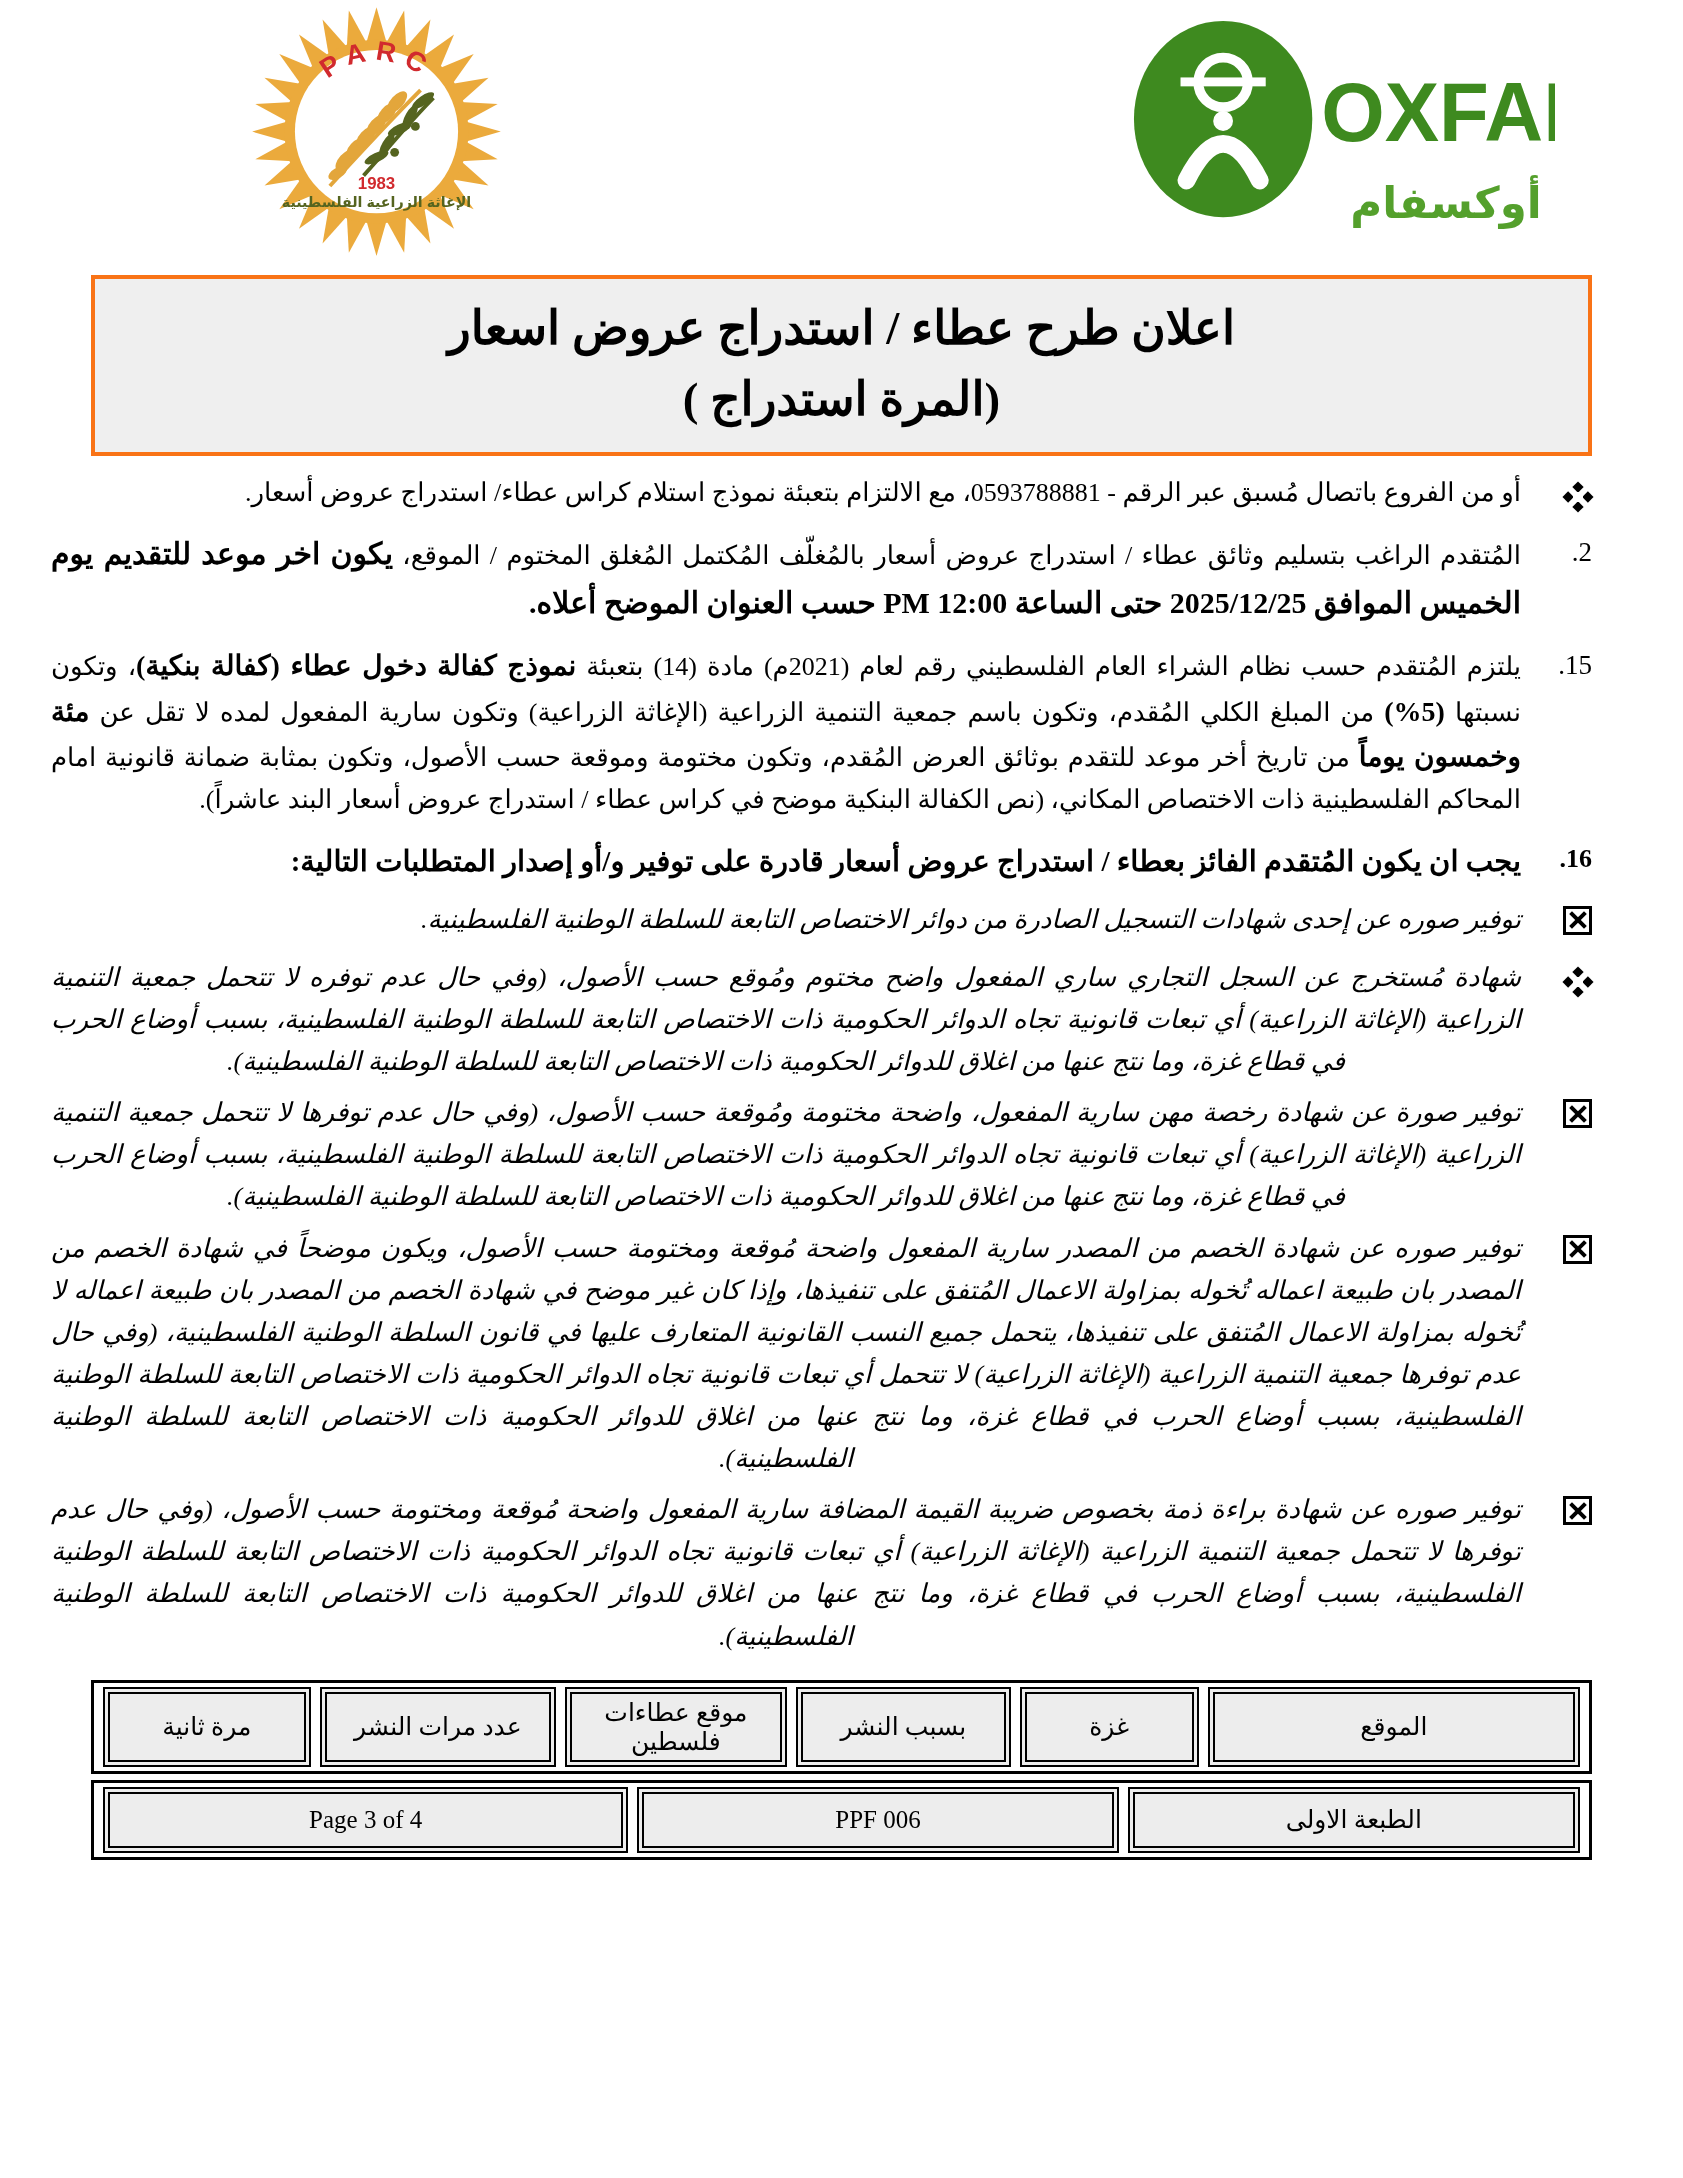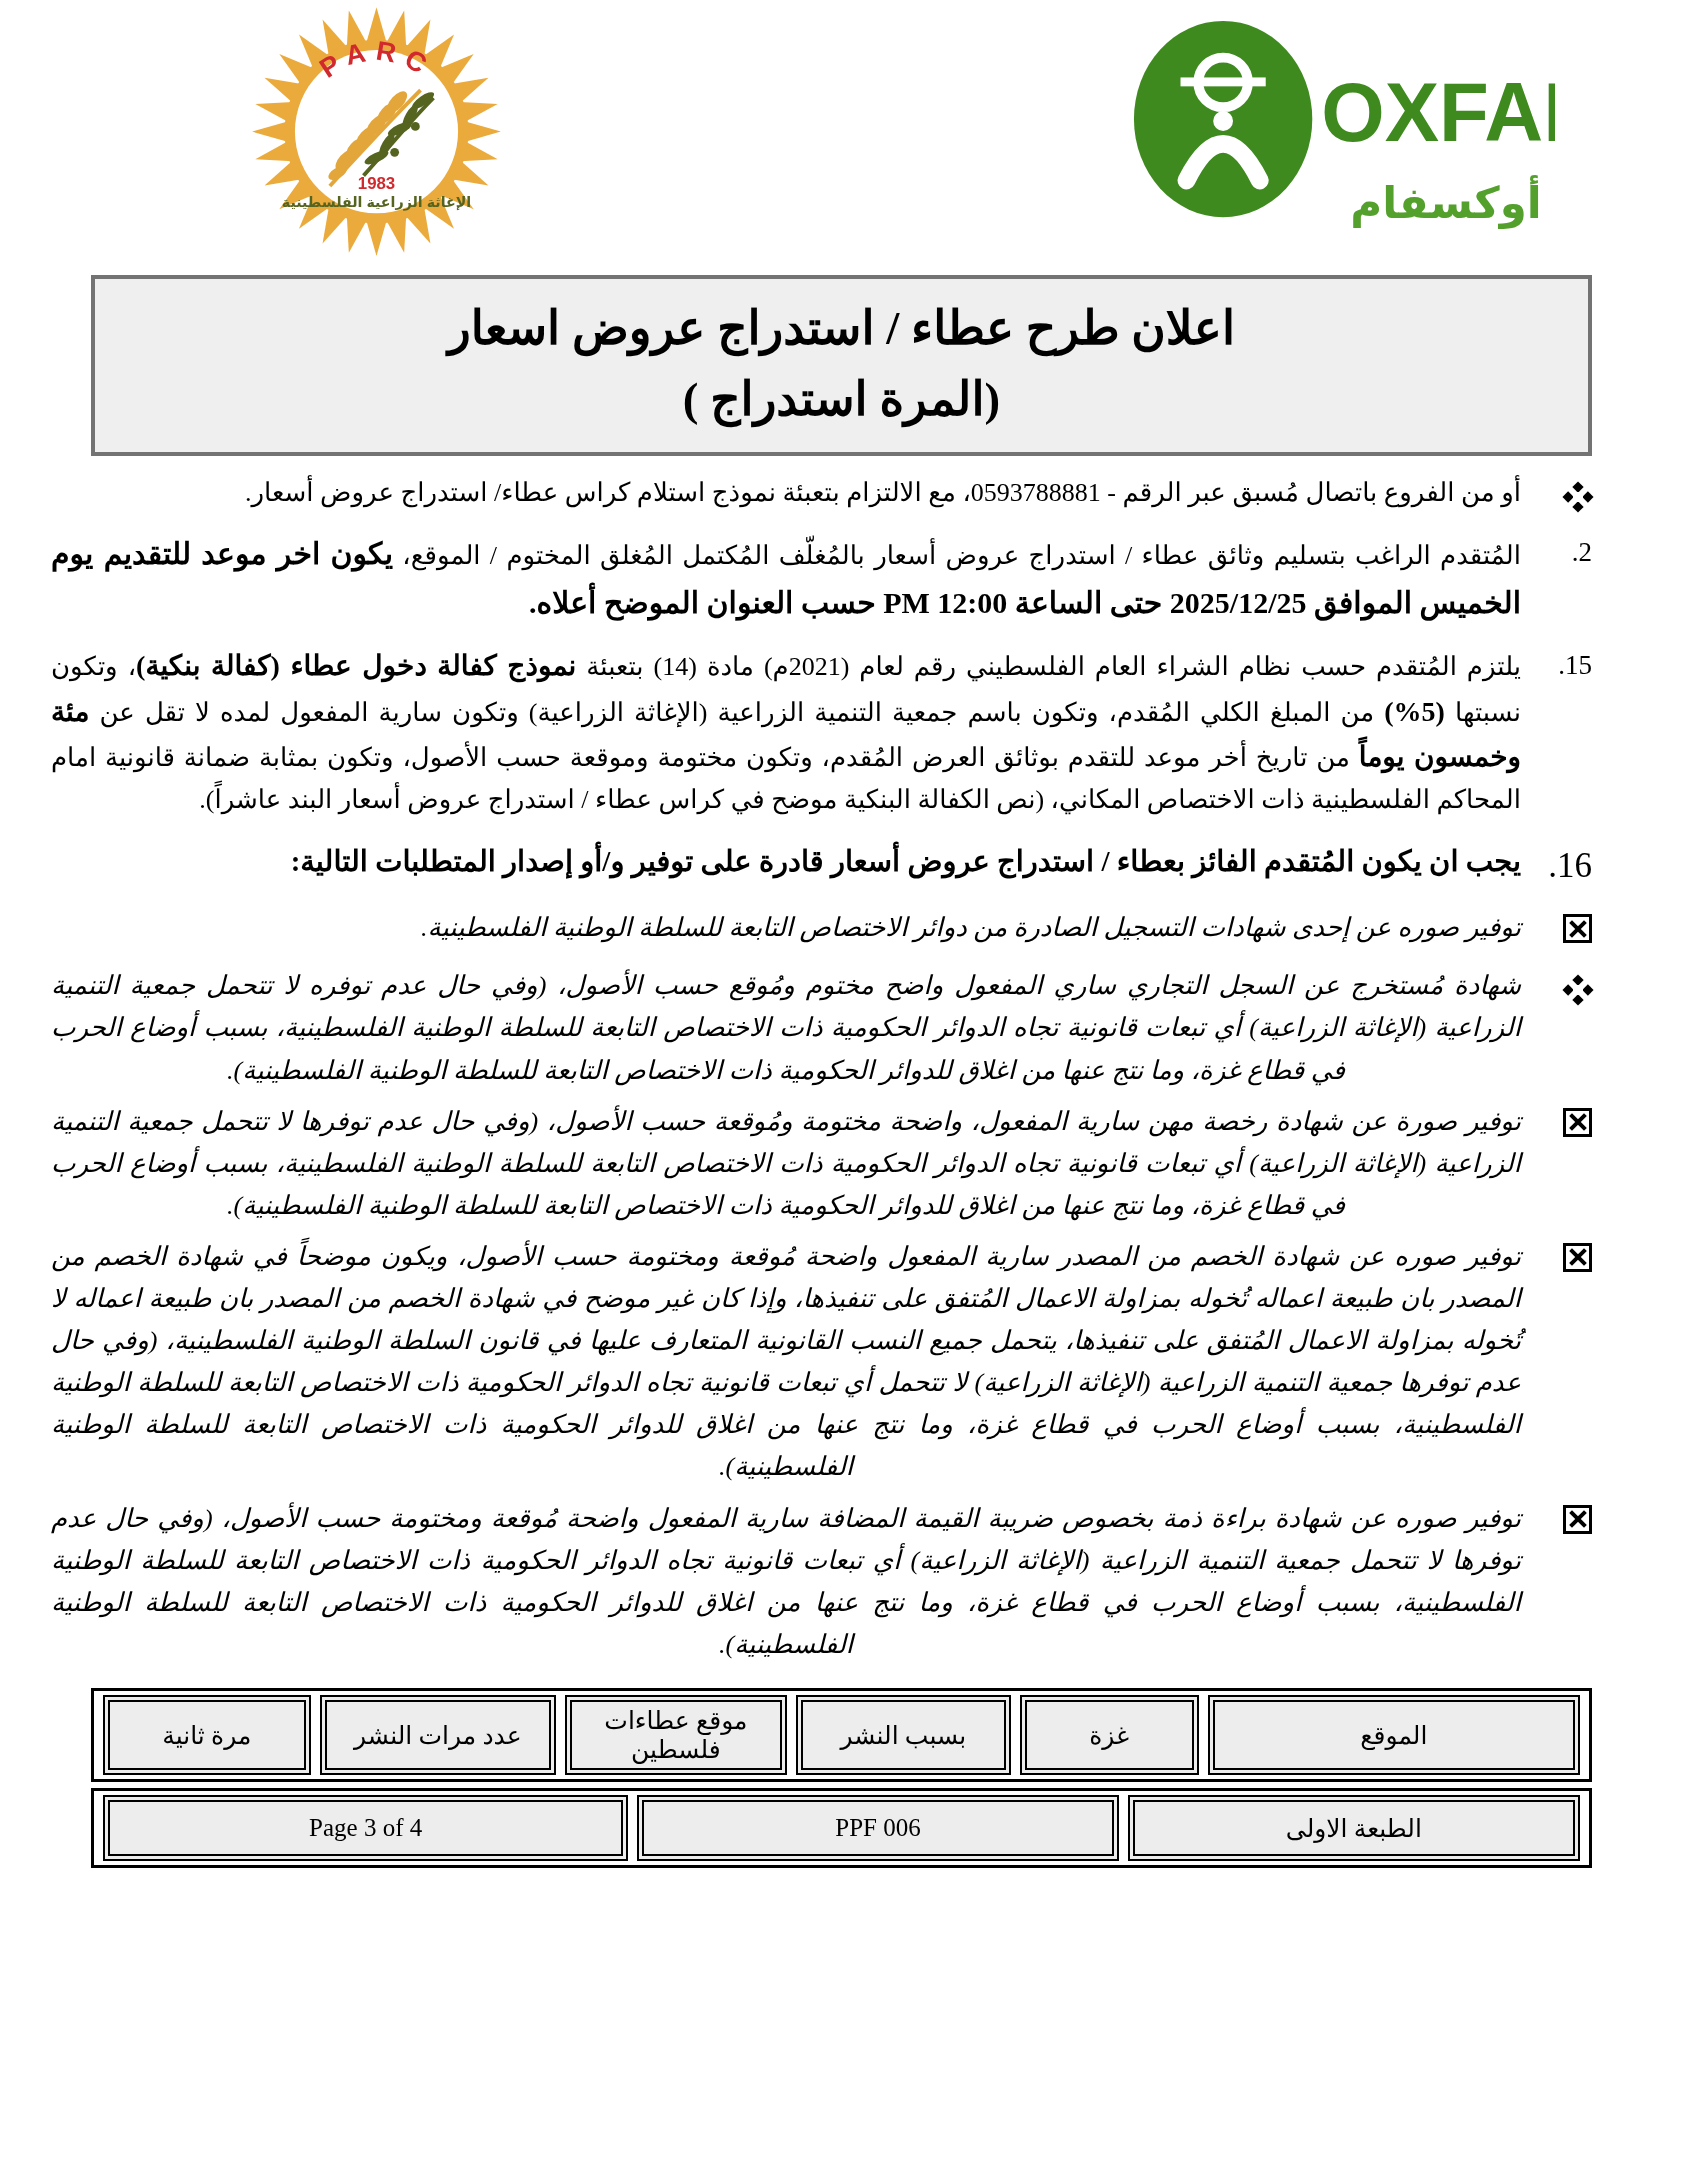--- a/index.html
+++ b/index.html
@@ -11,21 +11,21 @@
   .page{position:relative;width:1683px;height:2178px;}
 
   
   .header{position:relative;height:269px;}
   .parc-logo{position:absolute;left:238px;top:6px;width:277px;height:259px;}
   .oxfam-logo{position:absolute;left:1129px;top:10px;width:426px;height:228px;}
 
   
   .title-box{
     margin:6px 91px 0 91px;
-    border:4px solid #737373;
+    border:4px solid #f97316;
     background:#efefef;
     text-align:center;
     padding:14px 10px 18px 10px;
   }
   .title-box .t1,.title-box .t2{
     font-weight:bold;font-size:47px;line-height:1.5;direction:rtl;
   }
 
   
   .doc-body{margin:16px 91px 0 51px;direction:rtl;font-size:26px;line-height:1.62;}
@@ -183,21 +183,21 @@
       <div class="marker num">2.</div>
       <div class="txt"><span>المُتقدم الراغب بتسليم وثائق عطاء / استدراج عروض أسعار بالمُغلّف المُكتمل المُغلق المختوم / الموقع، </span><span class="b14">يكون اخر موعد للتقديم يوم الخميس الموافق 2025/12/25 حتى الساعة 12:00 PM حسب العنوان الموضح أعلاه.</span></div>
     </div>
 
     <div class="row">
       <div class="marker num">15.</div>
       <div class="txt"><span>يلتزم المُتقدم حسب نظام الشراء العام الفلسطيني رقم لعام (2021م) مادة (14) بتعبئة </span><span class="b15">نموذج كفالة دخول عطاء (كفالة بنكية)</span><span>، وتكون نسبتها </span><span class="b15">(5%)</span><span> من المبلغ الكلي المُقدم، وتكون باسم جمعية التنمية الزراعية (الإغاثة الزراعية) وتكون سارية المفعول لمده لا تقل عن </span><span class="b15">مئة وخمسون يوماً</span><span> من تاريخ أخر موعد للتقدم بوثائق العرض المُقدم، وتكون مختومة وموقعة حسب الأصول، وتكون بمثابة ضمانة قانونية امام المحاكم الفلسطينية ذات الاختصاص المكاني، (نص الكفالة البنكية موضح في كراس عطاء / استدراج عروض أسعار البند عاشراً).</span></div>
     </div>
 
     <div class="row" style="margin-bottom:12px;">
-      <div class="marker num" style="font-size:35px;">16.</div>
+      <div class="marker num" style="font-size:26px;font-weight:bold;">16.</div>
       <div class="txt b16">يجب ان يكون المُتقدم الفائز بعطاء / استدراج عروض أسعار قادرة على توفير و/أو إصدار المتطلبات التالية:</div>
     </div>
 
     <div class="row req">
       <div class="marker">
         <span class="xbox"></span>
       </div>
       <div class="txt">توفير صوره عن إحدى شهادات التسجيل الصادرة من دوائر الاختصاص التابعة للسلطة الوطنية الفلسطينية.</div>
     </div>
 

